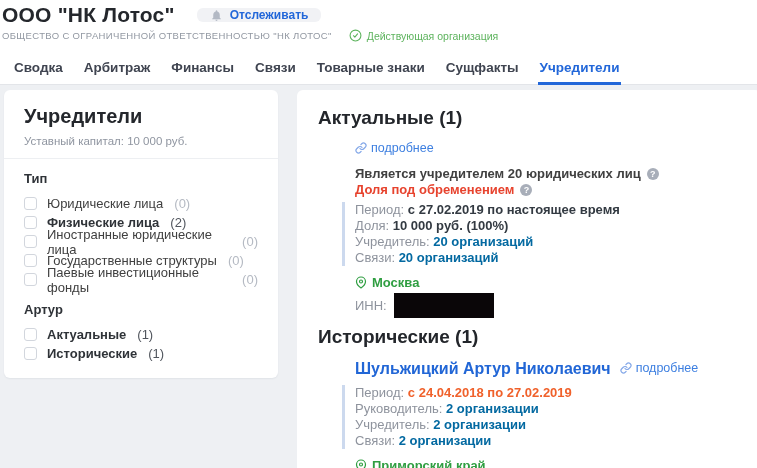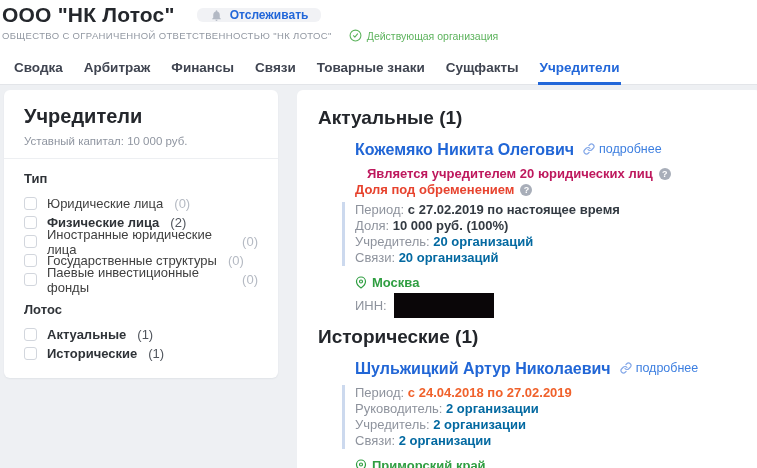--- a/index.html
+++ b/index.html
@@ -124,21 +124,21 @@
     <span class="check-count">(0)</span>
   </label>
             <label class="check-row disabled">
     <span class="checkbox"></span>
     <span class="check-label">Паевые инвестиционные фонды</span>
     <span class="check-count">(0)</span>
   </label>
           </div>
   </div>
         <div class="filter-group">
-    <div class="group-label">Лотос</div>
+    <div class="group-label">Артур</div>
     <div class="group-items">
             <label class="check-row">
     <span class="checkbox"></span>
     <span class="check-label">Актуальные</span>
     <span class="check-count">(1)</span>
   </label>
             <label class="check-row">
     <span class="checkbox"></span>
     <span class="check-label">Исторические</span>
     <span class="check-count">(1)</span>
@@ -146,34 +146,33 @@
           </div>
   </div>
       </div>
   </aside>
 
   <main class="main-card" id="sections">
       <section class="person-section">
     <h3 class="section-heading">Актуальные (1)</h3>
     <div class="person">
       <div class="name-row">
-        <a class="person-name">Кожемяко Никита Олегович</a>
         <span class="more-link">
           <span class="icon">
             <svg width="12" height="12" viewBox="0 0 24 24" fill="none" stroke="#84a8e8" stroke-width="2.4" stroke-linecap="round" stroke-linejoin="round">
                   <path d="M10 13a5 5 0 0 0 7.54.54l3-3a5 5 0 0 0-7.07-7.07l-1.72 1.71"></path>
                   <path d="M14 11a5 5 0 0 0-7.54-.54l-3 3a5 5 0 0 0 7.07 7.07l1.71-1.71"></path>
                 </svg>
           </span>
           <span class="more-text">подробнее</span>
         </span>
       </div>
       <div class="warnings">
             <div class="warning-row">
-              <span style="color: #be185d; margin-left: 12px;">Является учредителем 20 юридических лиц</span>
+              <span style="color: #404040;">Является учредителем 20 юридических лиц</span>
               <span class="info-icon">?</span>
             </div>
             <div class="warning-row">
               <span style="color: rgb(231, 67, 46);">Доля под обременением</span>
               <span class="info-icon">?</span>
             </div>
           </div>
       <div class="details">
             <div class="detail-row"><span class="detail-label">Период: </span><span class="detail-value bold">с 27.02.2019 по настоящее время</span></div>
             <div class="detail-row"><span class="detail-label">Доля: </span><span class="detail-value bold">10 000 руб. (100%)</span></div>

